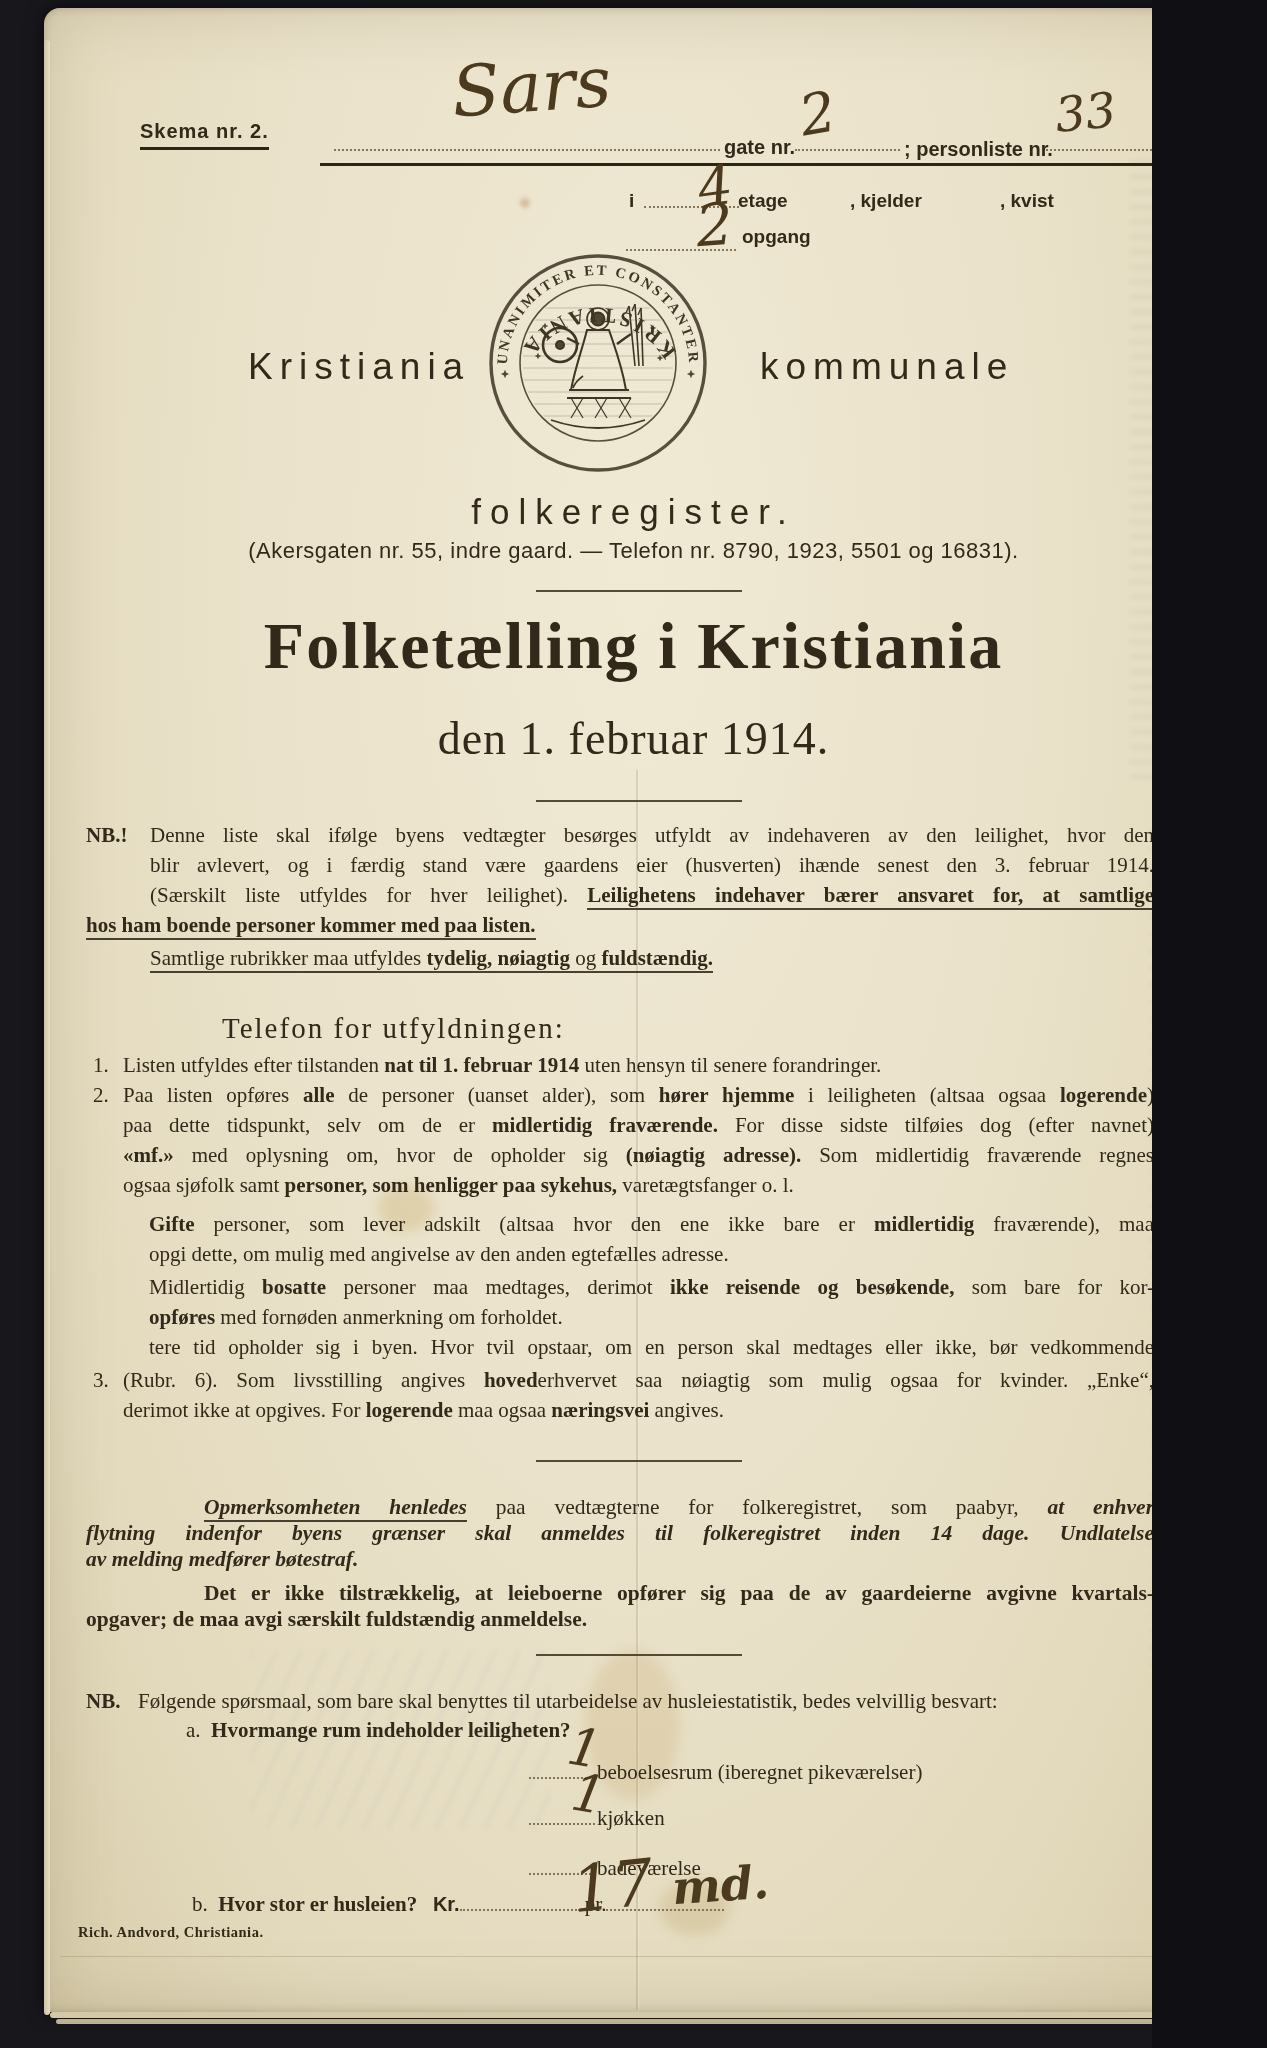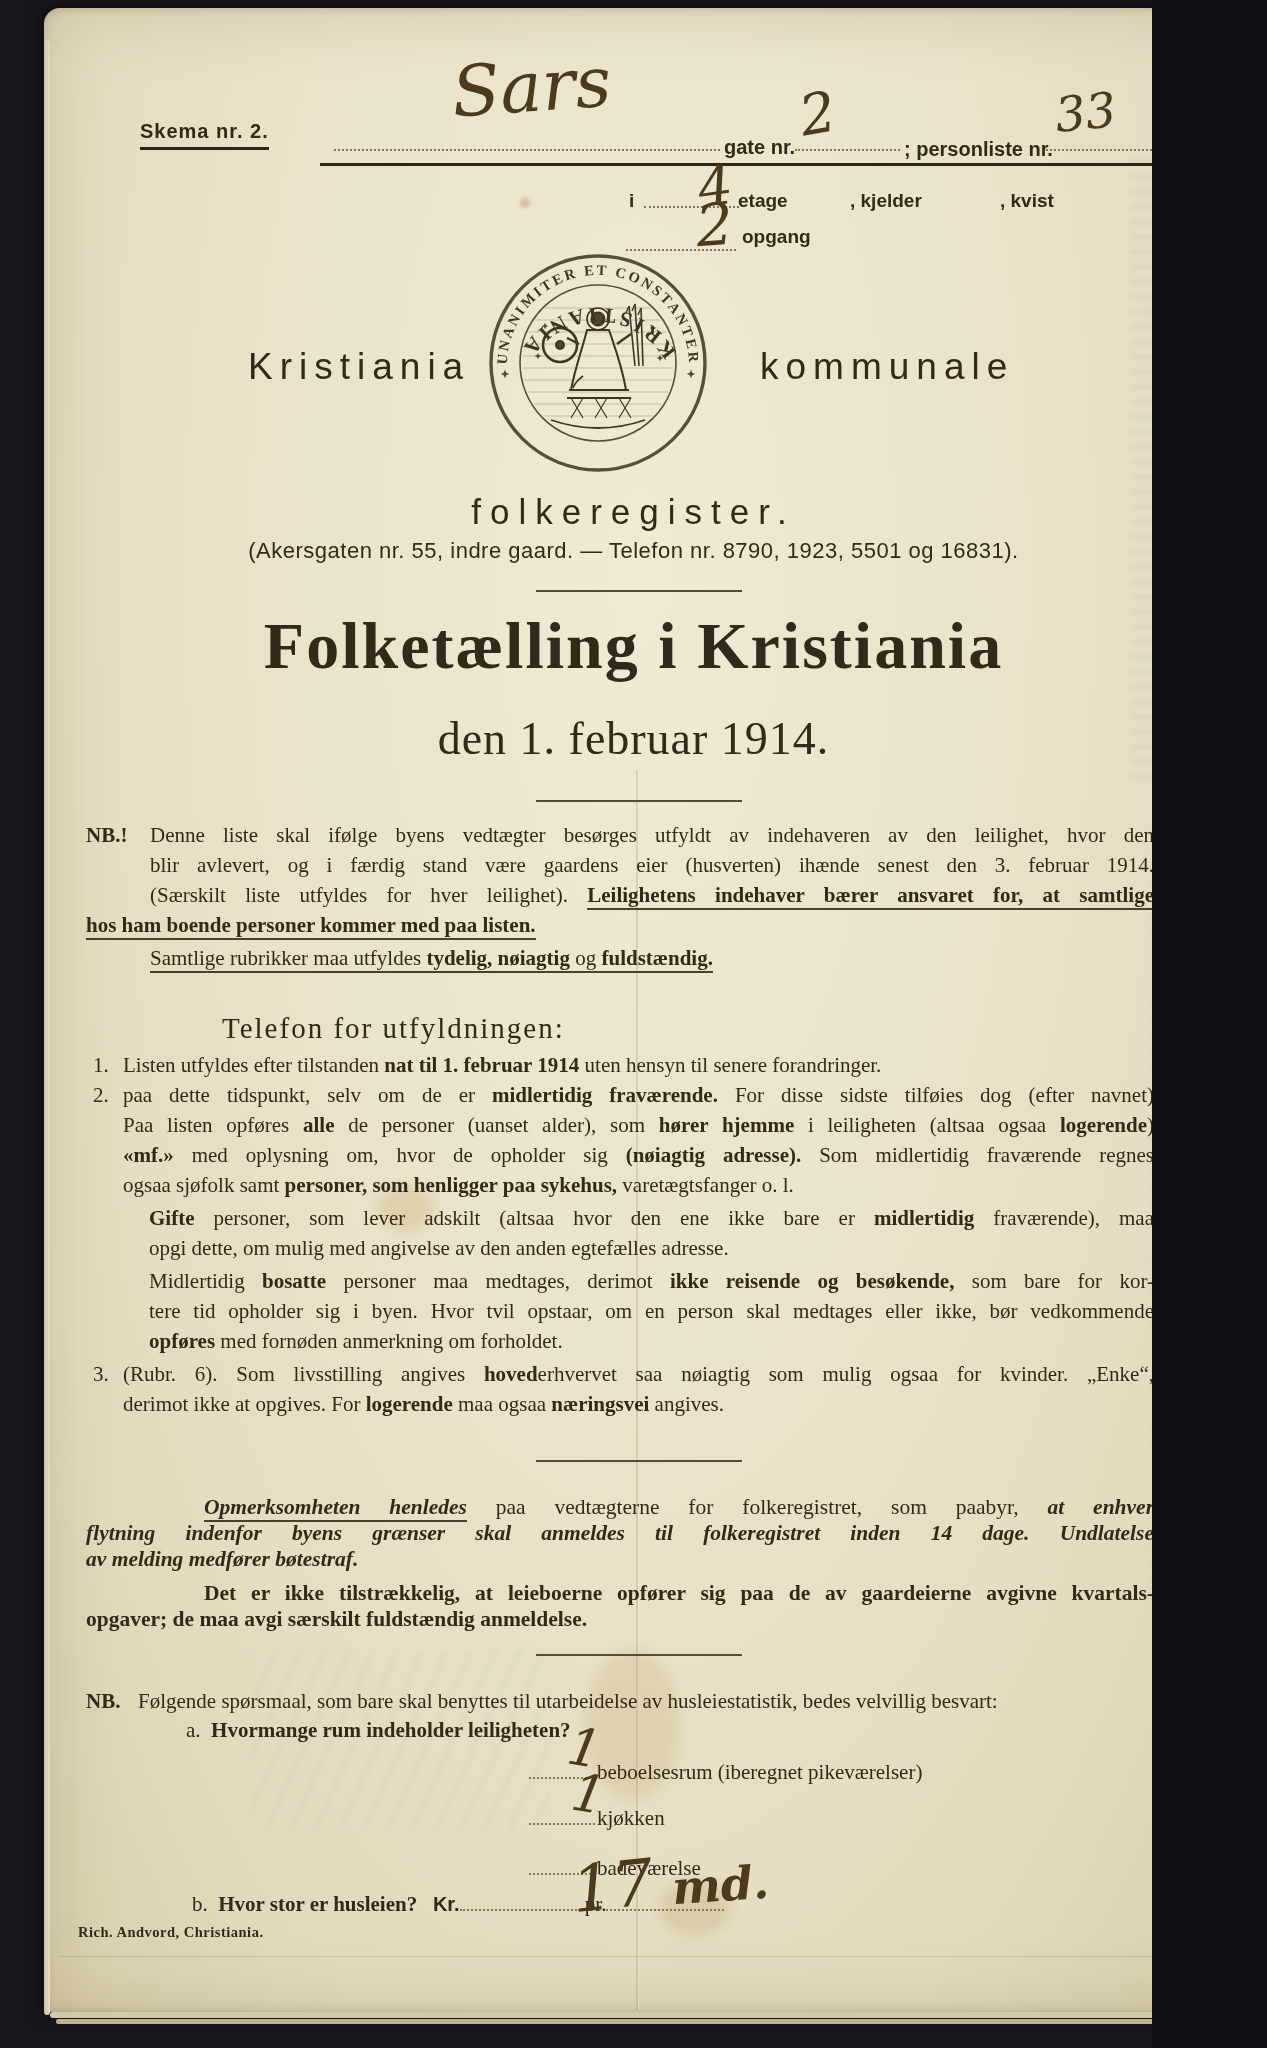--- a/index.html
+++ b/index.html
@@ -163,33 +163,33 @@
   <div class="abs" style="left:86px;top:1050px;width:1068px;">
     <div class="item">
       <span class="num ink">1.</span>
       <div>
           <div class="tline last"><span>Listen utfyldes efter tilstanden </span><span class="bold">nat til 1. februar 1914</span><span> uten hensyn til senere forandringer.</span></div>
         </div>
     </div>
     <div class="item">
       <span class="num ink">2.</span>
       <div>
+          <div class="tline"><span>Paa listen opføres </span><span class="bold">alle</span><span> de personer (uanset alder), som </span><span class="bold">hører hjemme</span><span> i leiligheten (altsaa ogsaa </span><span class="bold">logerende</span><span>)</span></div>
           <div class="tline"><span>paa dette tidspunkt, selv om de er </span><span class="bold">midlertidig fraværende.</span><span>  For disse sidste tilføies dog (efter navnet)</span></div>
-          <div class="tline"><span>Paa listen opføres </span><span class="bold">alle</span><span> de personer (uanset alder), som </span><span class="bold">hører hjemme</span><span> i leiligheten (altsaa ogsaa </span><span class="bold">logerende</span><span>)</span></div>
           <div class="tline"><span class="bold">«mf.»</span><span> med oplysning om, hvor de opholder sig </span><span class="bold">(nøiagtig adresse).</span><span>  Som midlertidig fraværende regnes</span></div>
           <div class="tline last"><span>ogsaa sjøfolk samt </span><span class="bold">personer, som henligger paa sykehus,</span><span> varetægtsfanger o. l.</span></div>
         </div>
-      <div class="hang" style="margin-top:3px;">
+      <div class="hang" style="margin-top:9px;">
           <div class="tline"><span class="bold">Gifte</span><span> personer, som lever adskilt (altsaa hvor den ene ikke bare er </span><span class="bold">midlertidig</span><span> fraværende), maa</span></div>
           <div class="tline last"><span>opgi dette, om mulig med angivelse av den anden egtefælles adresse.</span></div>
         </div>
       <div class="hang" style="margin-top:3px;">
           <div class="tline"><span>Midlertidig </span><span class="bold">bosatte</span><span> personer maa medtages, derimot </span><span class="bold">ikke reisende og besøkende,</span><span> som bare for kor-</span></div>
+          <div class="tline last"><span class="bold">opføres</span><span> med fornøden anmerkning om forholdet.</span></div>
           <div class="tline"><span>tere tid opholder sig i byen.  Hvor tvil opstaar, om en person skal medtages eller ikke, bør vedkommende</span></div>
-          <div class="tline last"><span class="bold">opføres</span><span> med fornøden anmerkning om forholdet.</span></div>
         </div>
     </div>
     <div class="item" style="margin-top:3px;">
       <span class="num ink">3.</span>
       <div>
           <div class="tline"><span>(Rubr. 6).  Som livsstilling angives </span><span class="bold">hoved</span><span>erhvervet saa nøiagtig som mulig ogsaa for kvinder.  „Enke“,</span></div>
           <div class="tline last"><span>derimot ikke at opgives.  For </span><span class="bold">logerende</span><span> maa ogsaa </span><span class="bold">næringsvei</span><span> angives.</span></div>
         </div>
     </div>
   </div>

